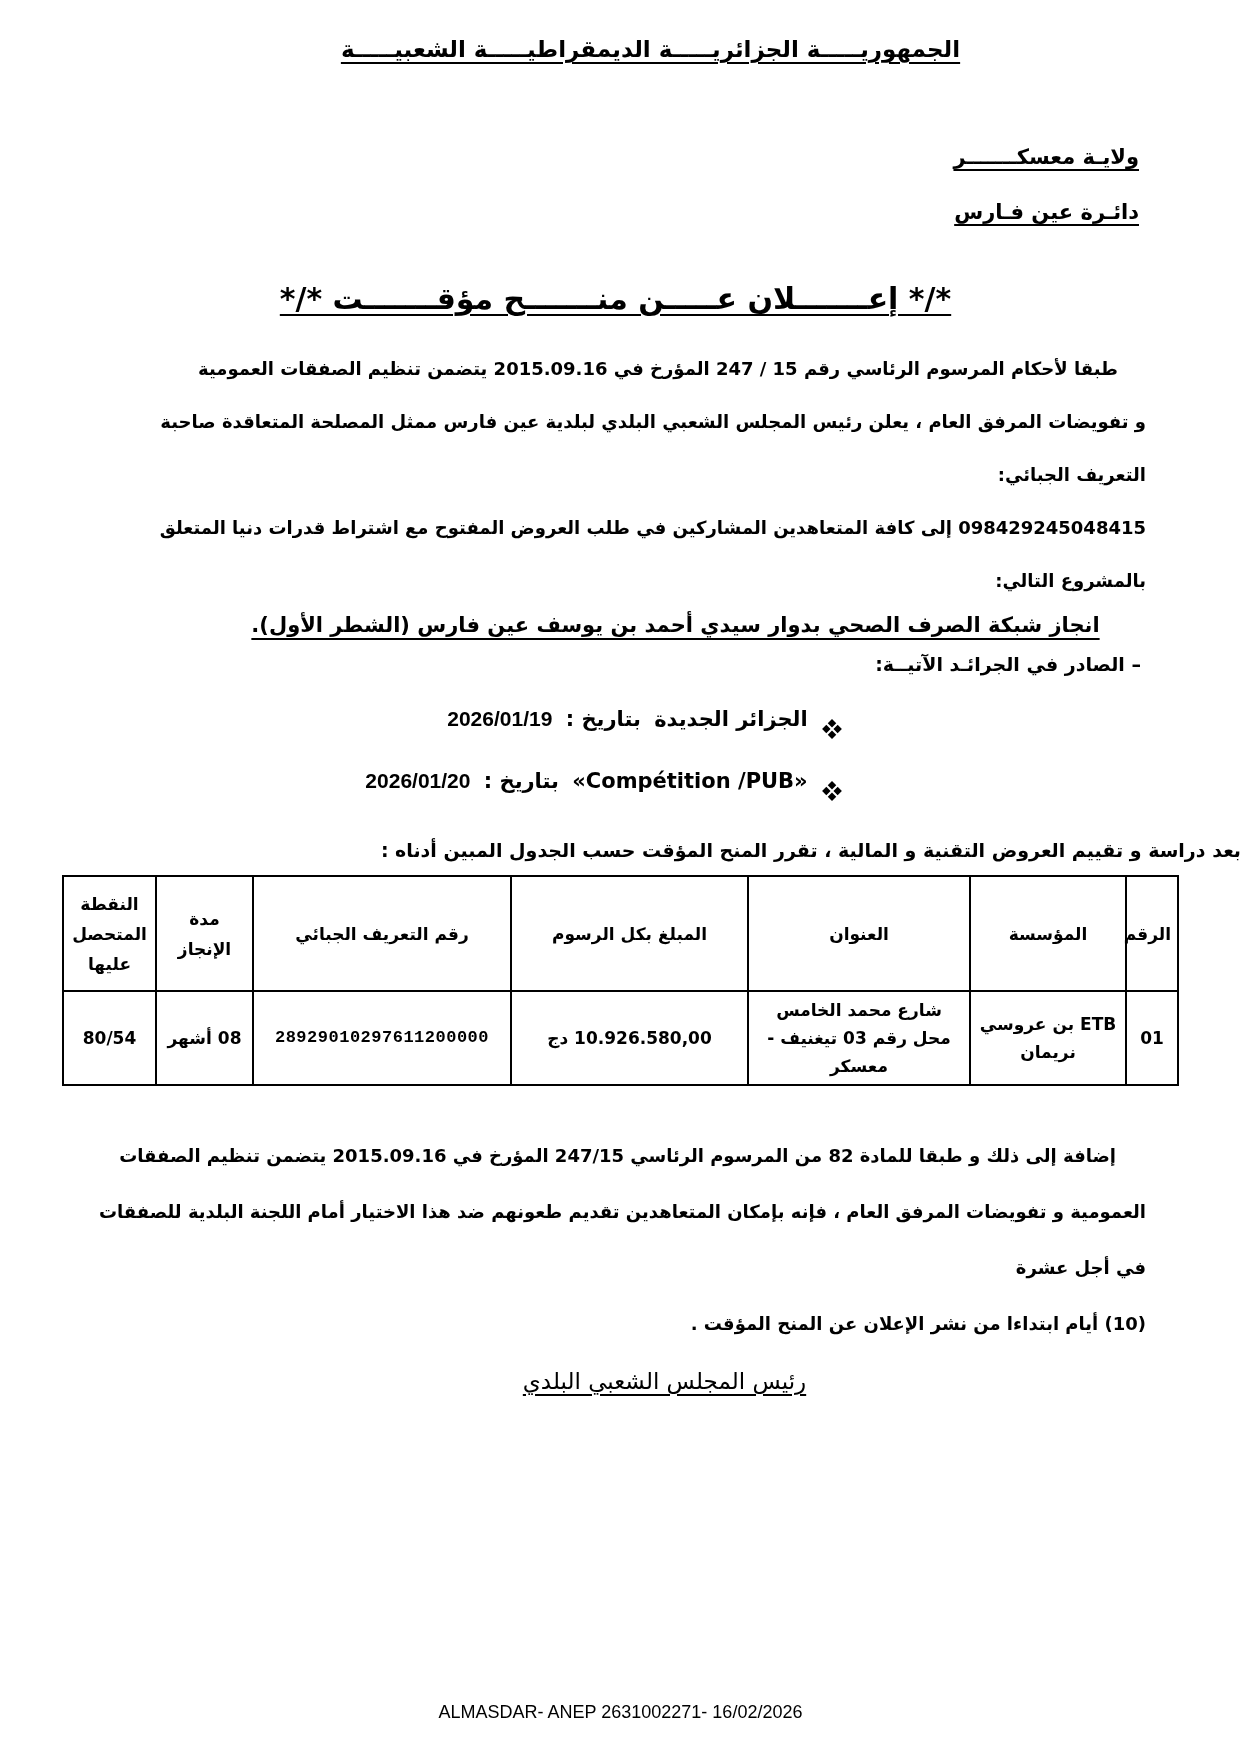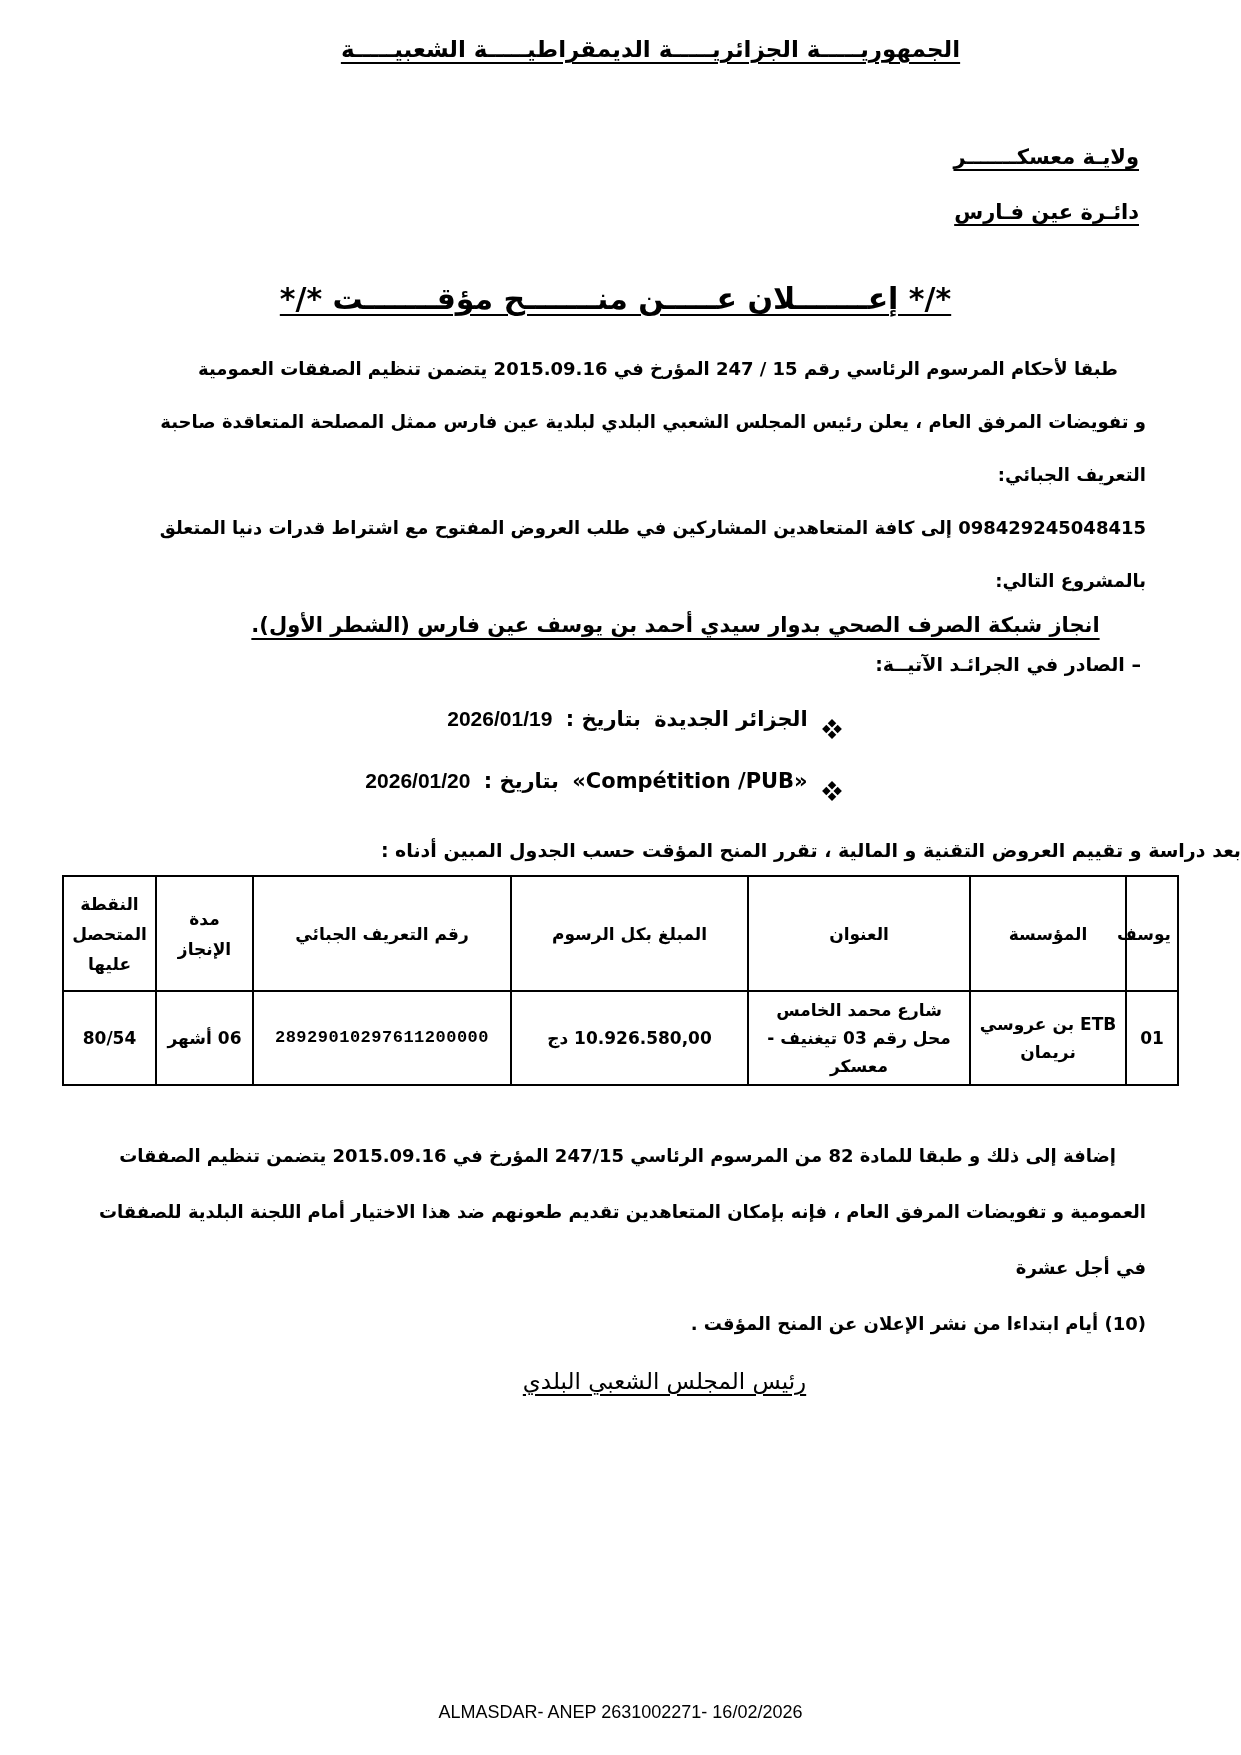--- a/index.html
+++ b/index.html
@@ -124,37 +124,37 @@
     <col class="col-num">
       <col class="col-ets">
       <col class="col-addr">
       <col class="col-amt">
     <col class="col-nif">
       <col class="col-dur">
       <col class="col-score">
   </colgroup>
   <thead>
     <tr>
-      <th>يوسف</th>
+      <th>الرقم</th>
       <th>المؤسسة</th>
       <th>العنوان</th>
       <th>المبلغ بكل الرسوم</th>
       <th>رقم التعريف الجبائي</th>
       <th>مدة الإنجاز</th>
       <th>النقطة المتحصل عليها</th>
     </tr>
   </thead>
   <tbody>
     <tr>
       <td class="num-cell">01</td>
       <td>ETB بن عروسي نريمان</td>
       <td>شارع محمد الخامس محل رقم 03 تيغنيف - معسكر</td>
       <td class="amt-cell">10.926.580,00 دج</td>
       <td class="nif-cell">28929010297611200000</td>
-      <td>06 أشهر</td>
+      <td>08 أشهر</td>
       <td class="score-cell">80/54</td>
     </tr>
   </tbody>
 </table>
 
 <div class="appeal">
   <div class="aline indent">إضافة إلى ذلك و طبقا للمادة 82 من المرسوم الرئاسي 247/15 المؤرخ في 2015.09.16 يتضمن تنظيم الصفقات</div>
   <div class="aline">العمومية   و تفويضات المرفق العام ، فإنه بإمكان المتعاهدين تقديم طعونهم ضد هذا الاختيار أمام اللجنة البلدية للصفقات  في أجل عشرة</div>
   <div class="aline">(10) أيام ابتداءا من نشر الإعلان عن المنح المؤقت .</div>
 </div>

